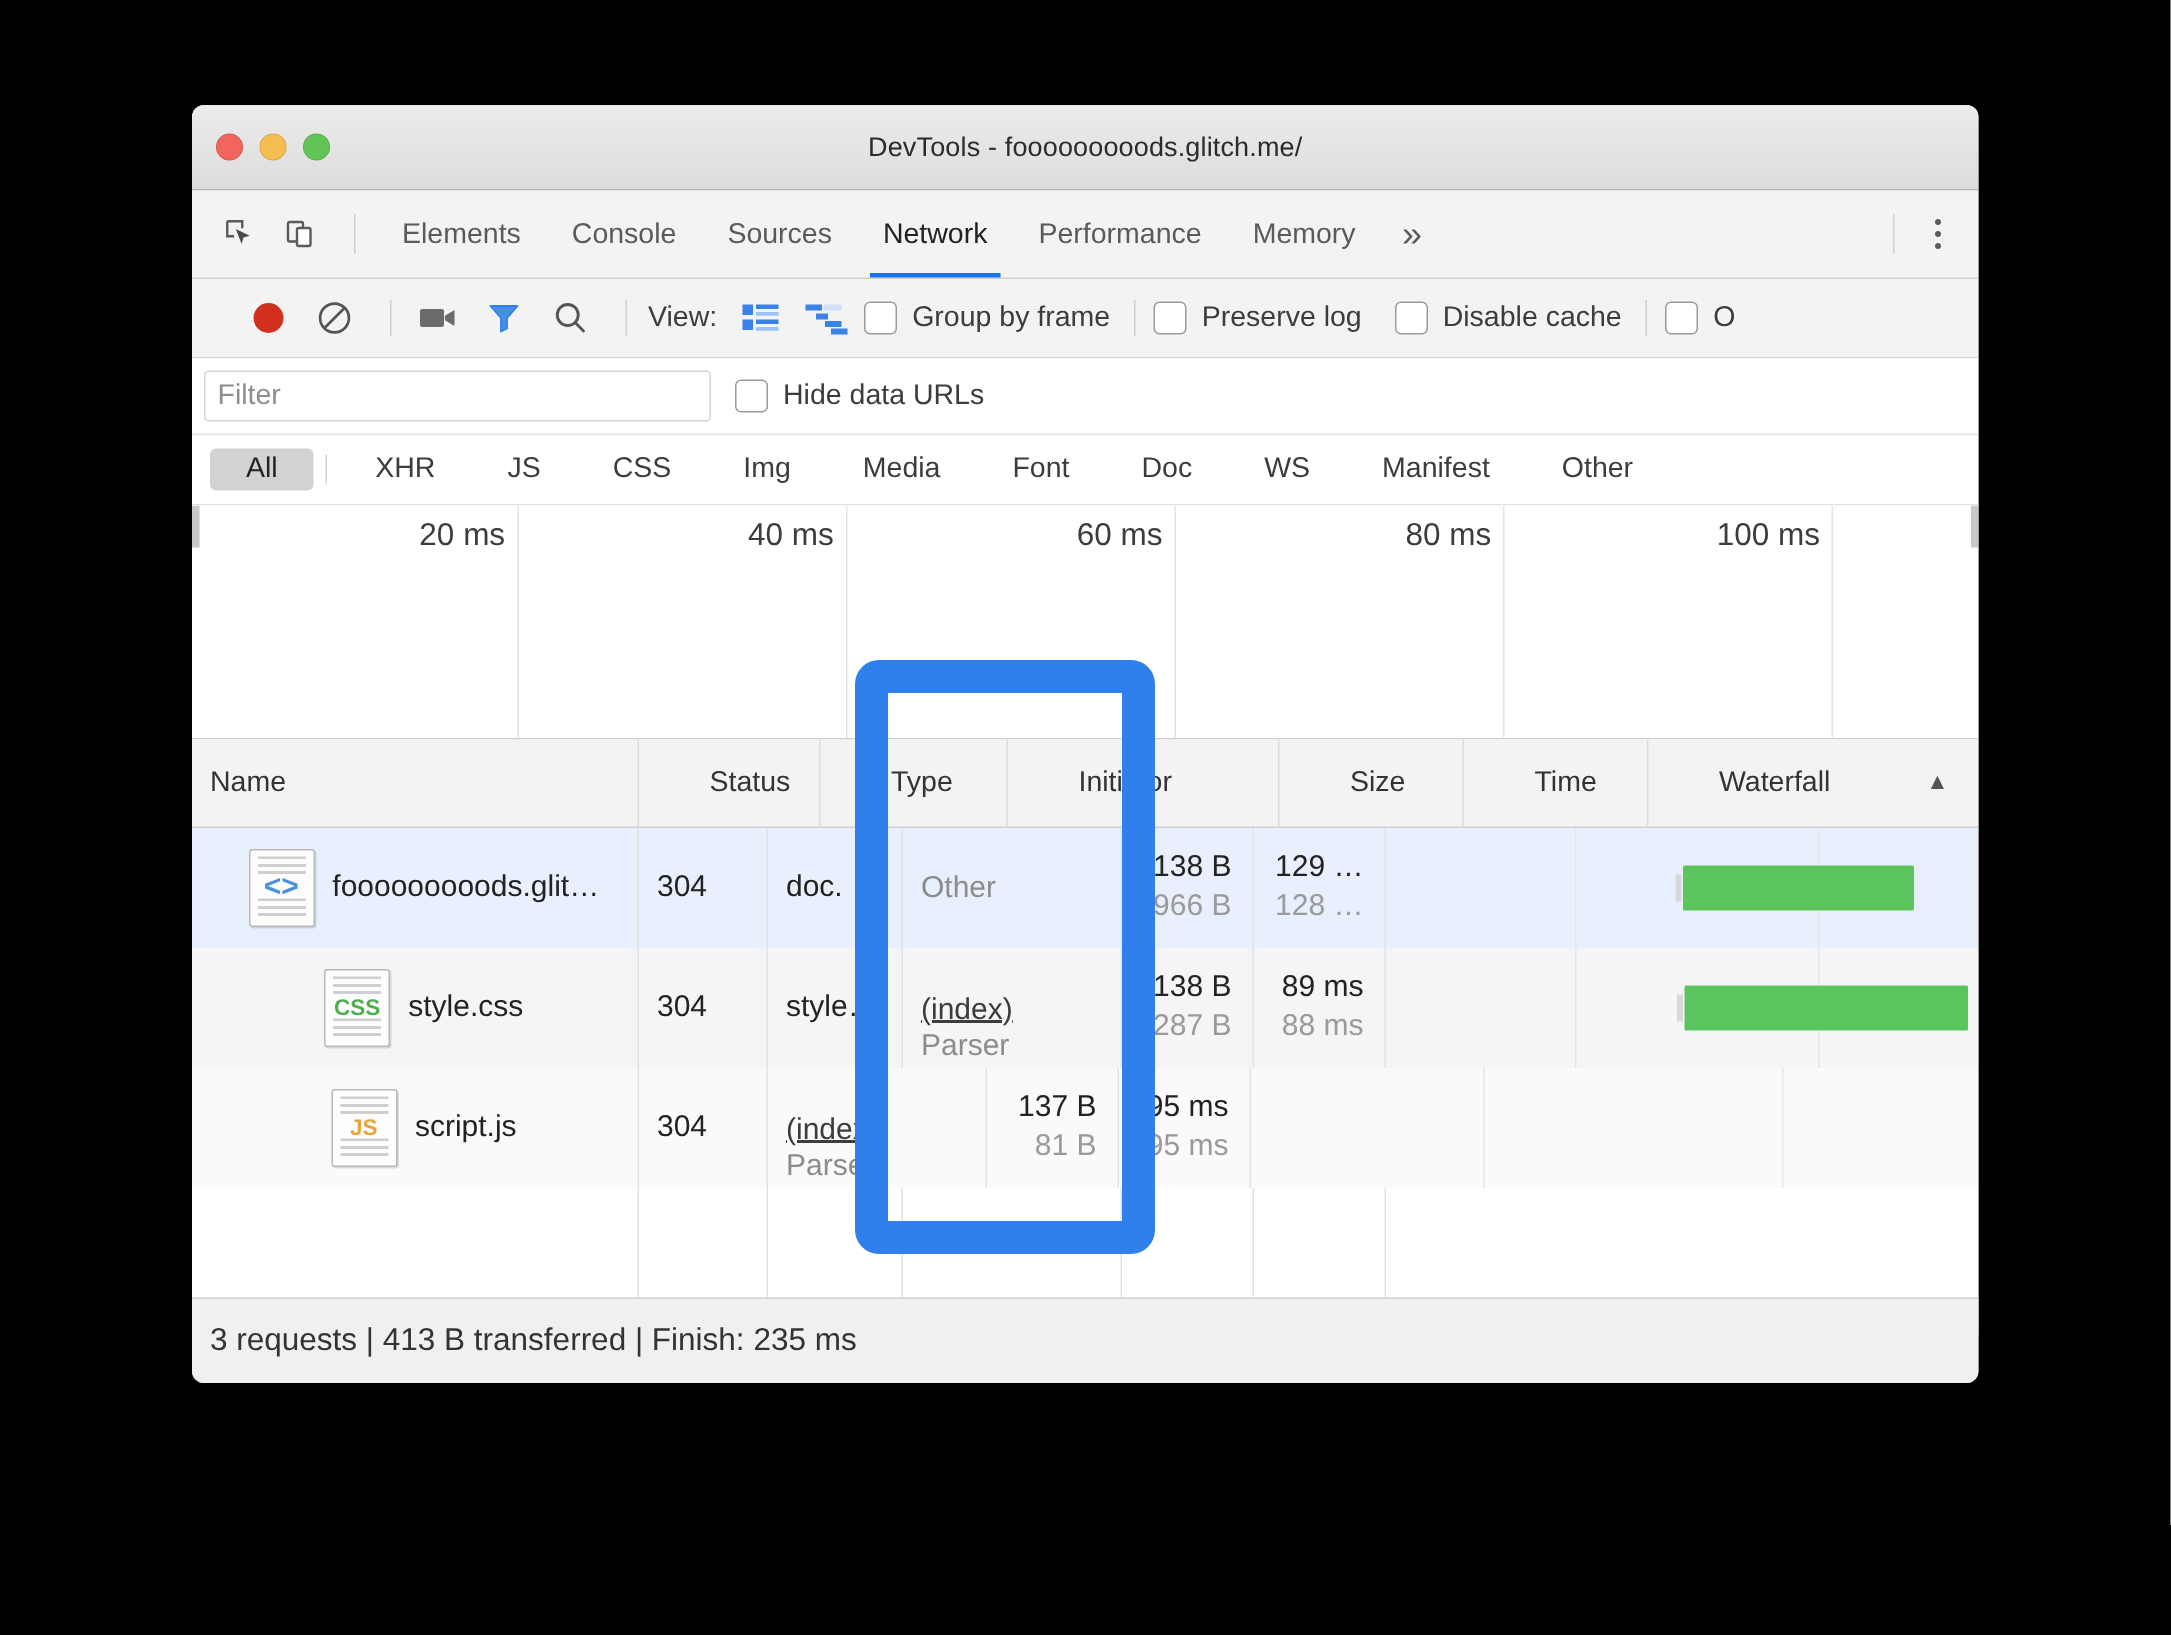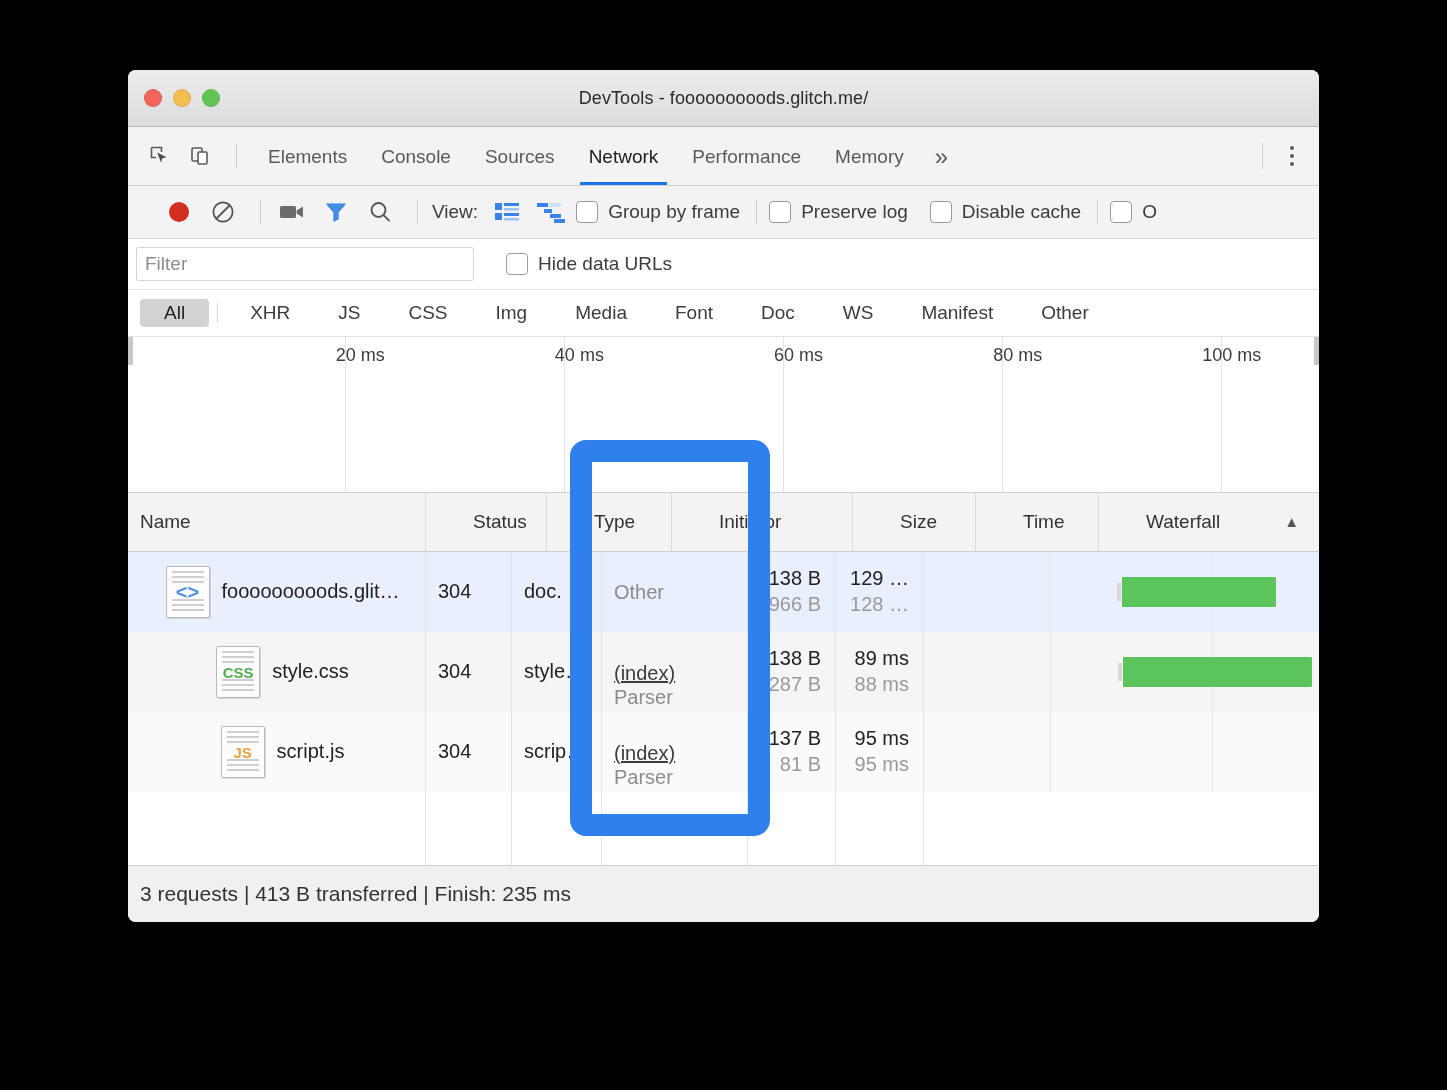--- a/index.html
+++ b/index.html
@@ -81,37 +81,37 @@
   
   #filterrow{
     height:50px;background:#fff;border-bottom:1px solid #e2e2e2;
     display:flex;align-items:center;padding-left:6px;
   }
   #filterbox{
     width:320px;height:32px;border:1px solid #d4d4d4;border-radius:3px;background:#fff;
     display:flex;align-items:center;padding:0 8px;margin-left:2px;
   }
   #filterbox .ph{font-size:19px;color:#8d8d8d;}
-  #hidedata{display:flex;align-items:center;gap:10px;margin-left:32px;cursor:default;}
+  #hidedata{display:flex;align-items:center;gap:10px;margin-left:16px;cursor:default;}
 
   
   #typerow{
     height:46px;background:#fff;border-bottom:1px solid #e2e2e2;
     display:flex;align-items:center;padding-left:12px;gap:0;
   }
   .tf{font-size:19px;color:#3c3c3c;padding:3px 24px;border-radius:4px;cursor:default;white-space:nowrap;}
   .tf.sel{background:#d2d2d2;color:#222;}
   .tfsep{width:1px;height:20px;background:#d3d3d3;margin:0 8px;}
 
   
   #overview{height:155px;background:#fff;border-bottom:1px solid #cfcfcf;position:relative;overflow:hidden;}
   #ovleftgrip{position:absolute;left:0;top:0;width:5px;height:28px;background:#c8c8c8;}
   #ovrightgrip{position:absolute;right:0;top:0;width:5px;height:28px;background:#c8c8c8;}
   .tick{position:absolute;top:0;bottom:0;width:1px;background:#e4e4e4;}
-  .ticklabel{position:absolute;top:8px;font-size:18px;color:#3c3c3c;transform:translateX(-100%);padding-right:8px;white-space:nowrap;margin-left:48px;}
+  .ticklabel{position:absolute;top:8px;font-size:21px;color:#3c3c3c;transform:translateX(-100%);padding-right:8px;white-space:nowrap;}
 
   
   #tablewrap{position:relative;height:auto;}
   #thead{
     height:58px;background:#f3f3f3;border-bottom:1px solid #d0d0d0;
     display:flex;align-items:center;position:relative;gap:35px;
   }
   .th{
     font-size:19px;color:#333;height:58px;line-height:58px;
     padding-left:12px;box-sizing:border-box;border-right:1px solid #dcdcdc;
@@ -434,23 +434,20 @@
           <span class="pg"></span>
             <span class="lines"></span>
             <span class="lines2"></span>
           <span class="glyph js">JS</span>
         </span>
         <span class="c-main">script.js</span>
       </div>
       <div class="cell" style="width:86px">
         <span class="c-main">304</span>
       </div>
-      <div class="cell" style="width:90px">
-        <span class="c-main">scrip…</span>
-      </div>
       <div class="cell" style="width:146px">
         <span class="c-link">(index)</span>
         <span class="c-dim">Parser</span>
       </div>
       <div class="cell ralign" style="width:88px">
         <span class="c-main">137 B</span>
         <span class="c-sub">81 B</span>
       </div>
       <div class="cell ralign" style="width:88px">
         <span class="c-main">95 ms</span>

